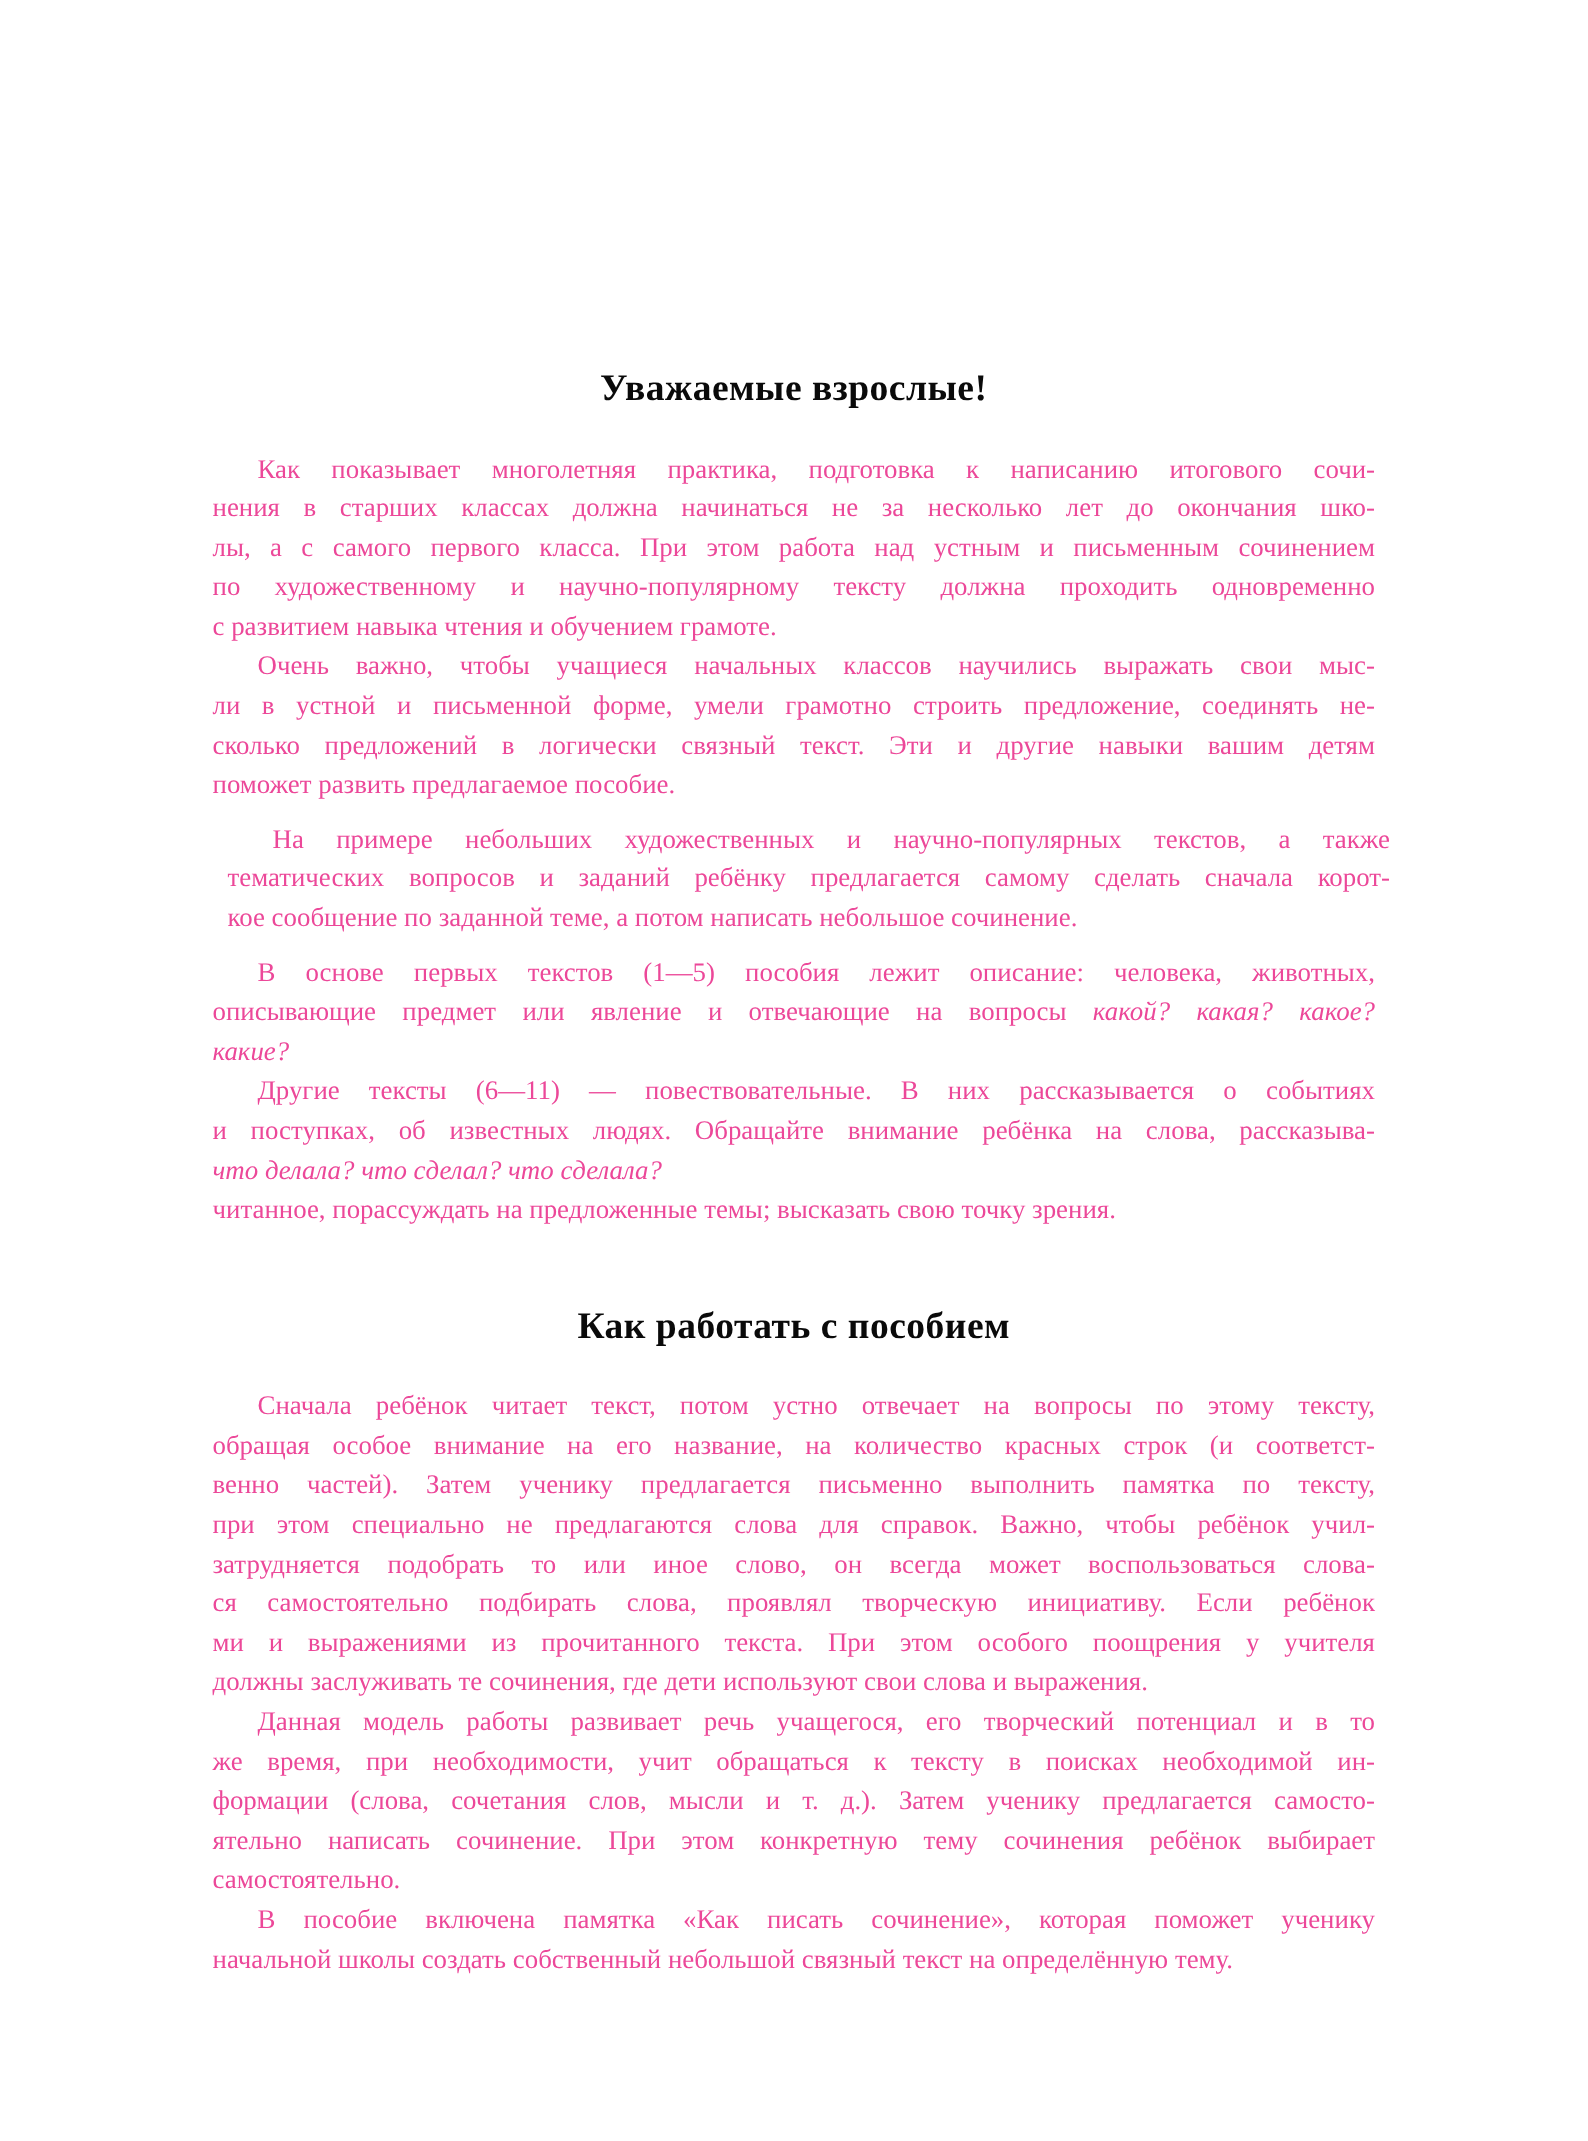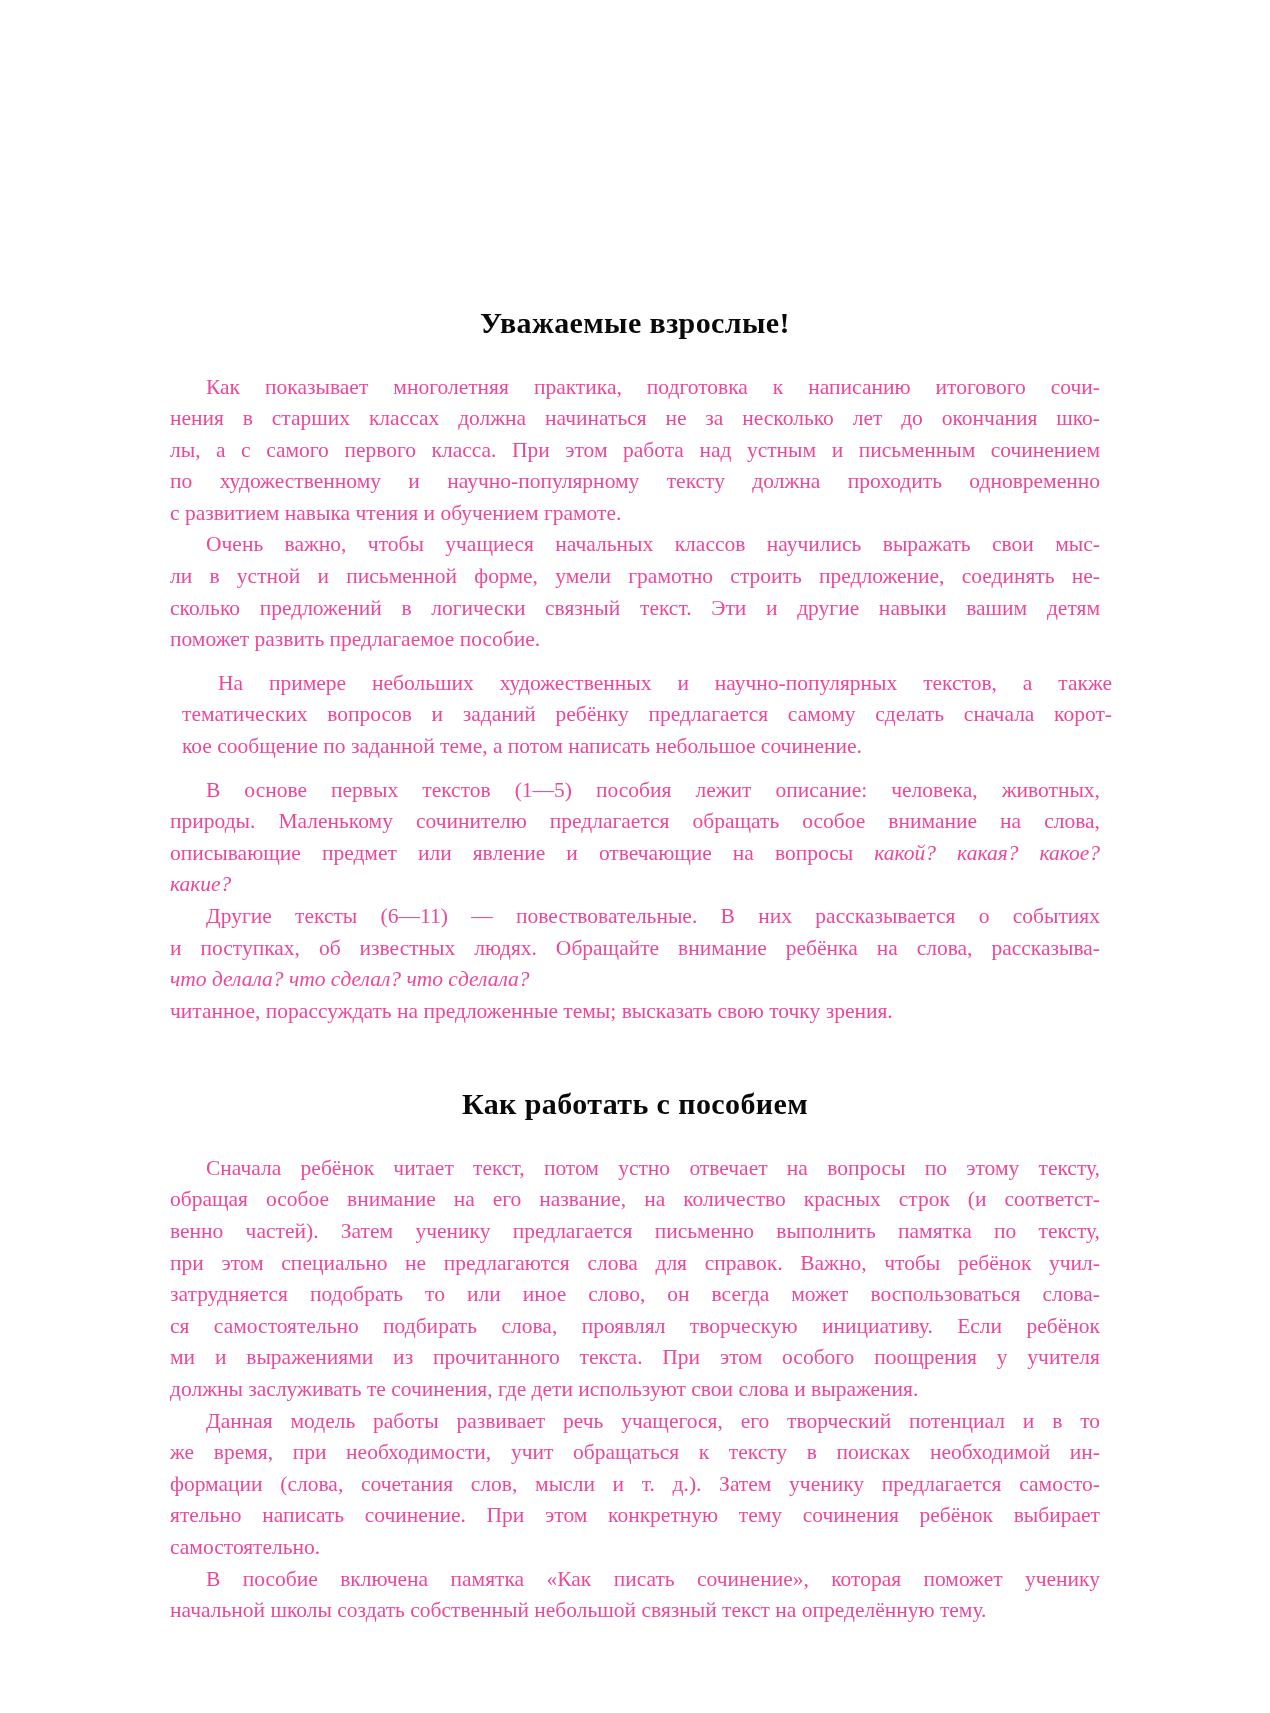--- a/index.html
+++ b/index.html
@@ -13,21 +13,21 @@
     width: 1270px;
     height: 1713px;
     margin: 0 auto;
     background: #ffffff;
     box-sizing: border-box;
     overflow: hidden;
   }
   .content {
     position: absolute;
     left: 170px;
-    top: 12px;
+    top: 0;
     width: 930px;
   }
 
   
   .heading {
     font-family: "Liberation Serif", "DejaVu Serif", serif;
     font-weight: bold;
     font-size: 30px;
     color: #0a0a0a;
     text-align: center;
@@ -95,21 +95,20 @@
       </p>
 
       <p style="margin:12px;">
         <span class="ln indent">На примере небольших художественных и научно-популярных текстов, а также</span>
         <span class="ln">тематических вопросов и заданий ребёнку предлагается самому сделать сначала корот-</span>
         <span class="ln last">кое сообщение по заданной теме, а потом написать небольшое сочинение.</span>
       </p>
 
       <p style="margin:0;">
         <span class="ln indent">В основе первых текстов (1—5) пособия лежит описание: человека, животных,</span>
-        <span class="ln">природы. Маленькому сочинителю предлагается обращать особое внимание на слова,</span>
         <span class="ln"><span>описывающие предмет или явление и отвечающие на вопросы </span><span class="it">какой? какая? какое?</span></span>
         <span class="ln last it">какие?</span>
       </p>
 
       <p style="margin:0;">
         <span class="ln indent">Другие тексты (6—11) — повествовательные. В них рассказывается о событиях</span>
         <span class="ln">и поступках, об известных людях. Обращайте внимание ребёнка на слова, рассказыва-</span>
         <span class="ln last it">что делала? что сделал? что сделала?</span>
       </p>
 

